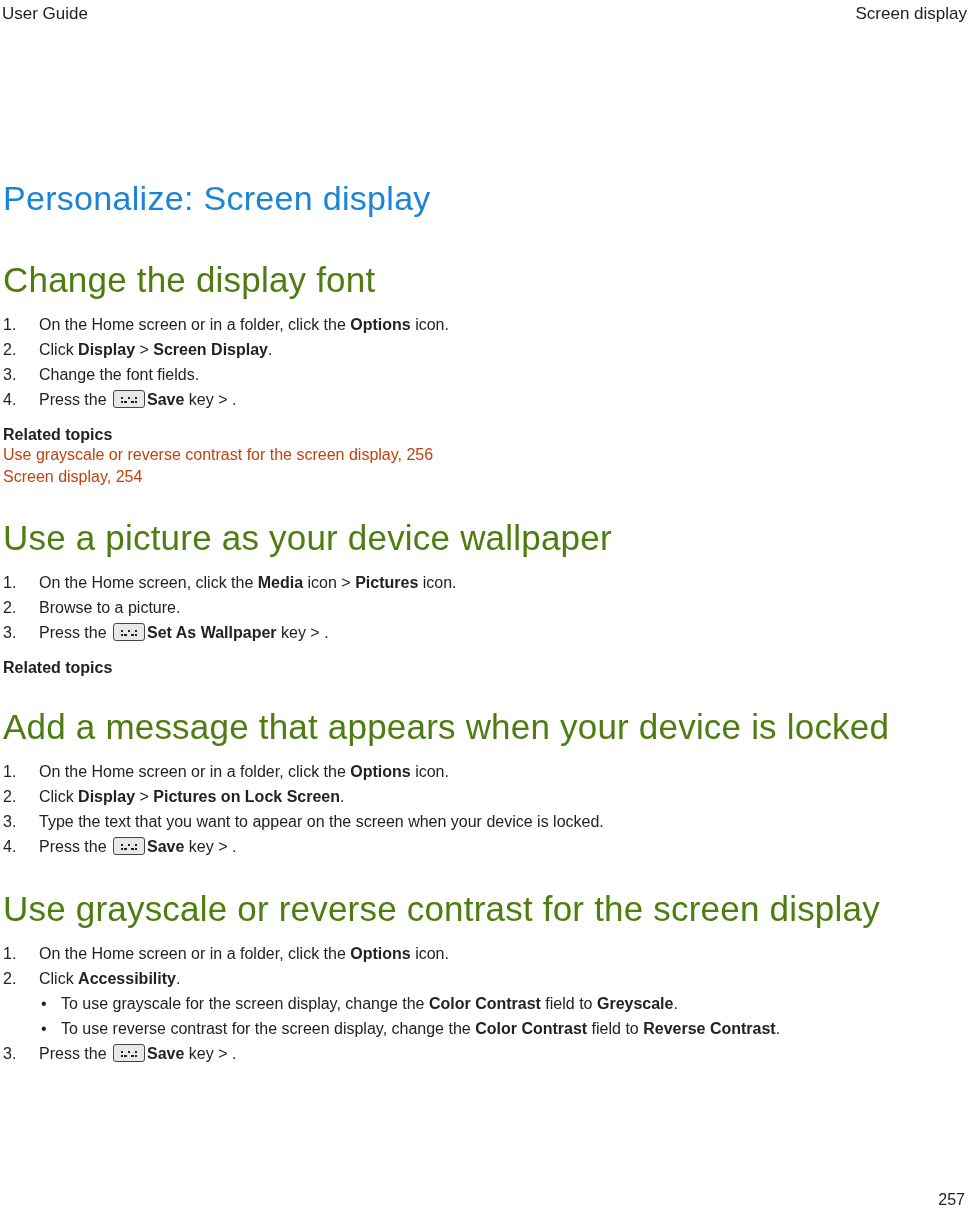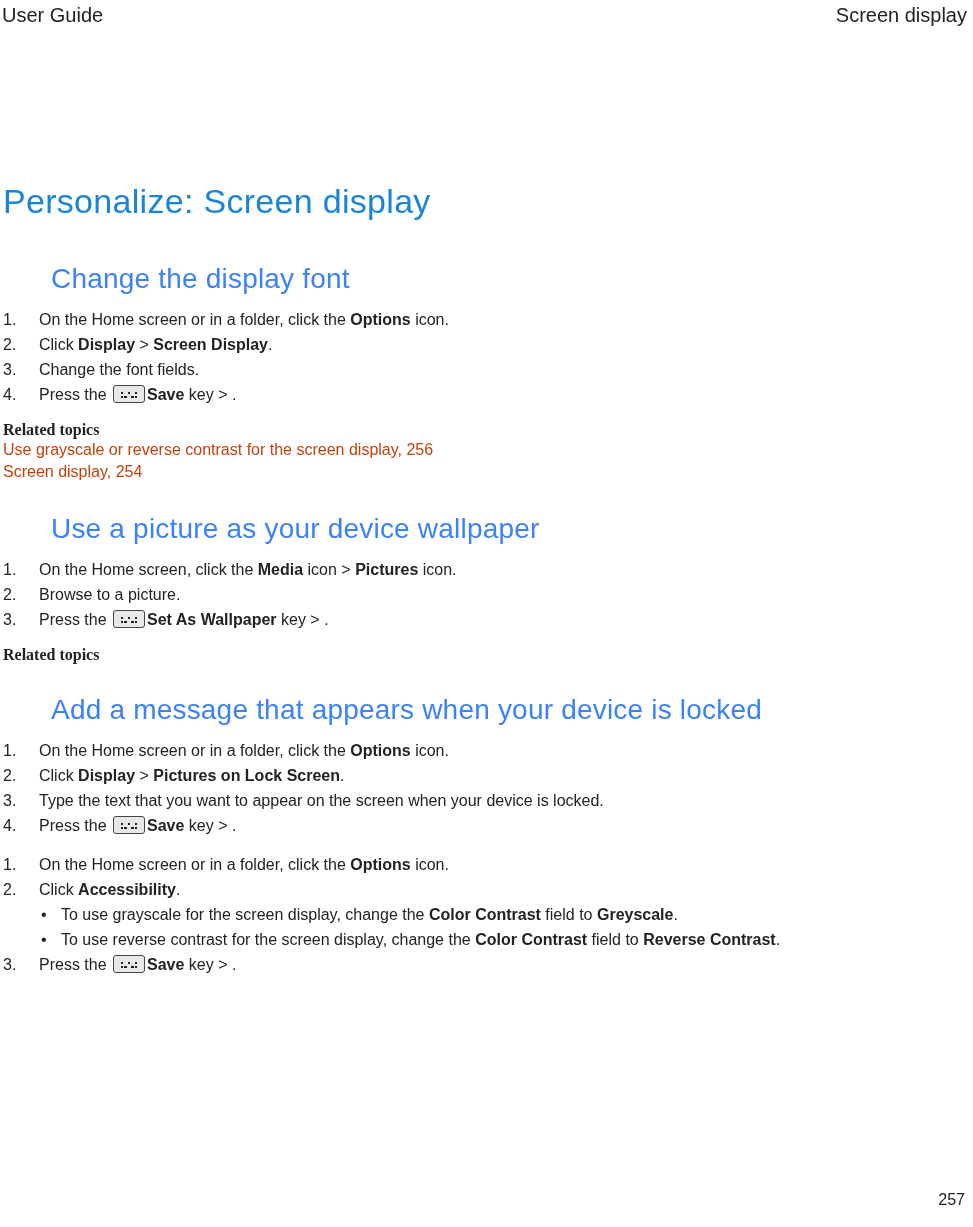--- a/index.html
+++ b/index.html
@@ -8,41 +8,40 @@
       height: 1227px;
       background: #fff;
       font-family: "Segoe UI", Tahoma, Arial, sans-serif;
       color: #222;
       position: relative;
       padding: 4px 0 0 0;
     }
     .header {
       display: flex;
       justify-content: space-between;
-      font-size: 20px;
+      font-size: 17px;
       padding: 0 6px 0 2px;
     }
     .content {
       padding: 155px 8px 0 3px;
     }
     .h1 {
       font-size: 34px;
       color: #1a84d6;
       font-weight: 400;
       letter-spacing: 0.3px;
       margin-bottom: 42px;
     }
     .h2 {
-      font-size: 28px;
-      color: #3b82f6;
+      font-size: 35px;
+      color: #4d7c0f;
       font-weight: 400;
       margin-bottom: 12px;
       margin-top: 30px;
       letter-spacing: 0.2px;
-      margin-left: 48px;
     }
     .h2:first-of-type { margin-top: 0; }
     ol {
       list-style: none;
       counter-reset: item;
       padding-left: 0;
       margin-bottom: 14px;
     }
     ol > li {
       counter-increment: item;
@@ -74,21 +73,20 @@
       top: 0;
     }
     .sublist {
       margin-left: 36px;
     }
     .bold { font-weight: 700; }
     .related-label {
       font-size: 16px;
       font-weight: 700;
       margin-top: 10px;
-      font-family: Liberation Serif, serif;
     }
     .link {
       color: #c2410c;
       font-size: 16px;
       line-height: 22px;
       display: block;
     }
     .bb-icon {
       display: inline-block;
       width: 32px;
@@ -148,20 +146,21 @@
         <li>Press the <span class="bb-icon"></span><span class="bold">Set As Wallpaper</span> key &gt; .</li>
       </ol>
       <div class="related-label">Related topics</div>
       <div class="h2">Add a message that appears when your device is locked</div>
       <ol>
         <li>On the Home screen or in a folder, click the <span class="bold">Options</span> icon.</li>
         <li>Click <span class="bold">Display</span> &gt; <span class="bold">Pictures on Lock Screen</span>.</li>
         <li>Type the text that you want to appear on the screen when your device is locked.</li>
         <li>Press the <span class="bb-icon"></span><span class="bold">Save</span> key &gt; .</li>
       </ol>
+      <div class="h2">Use grayscale or reverse contrast for the screen display</div>
       <ol>
         <li>On the Home screen or in a folder, click the <span class="bold">Options</span> icon.</li>
         <li>Click <span class="bold">Accessibility</span>.</li>
         <ul class="sublist">
           <li>To use grayscale for the screen display, change the <span class="bold">Color Contrast</span> field to <span class="bold">Greyscale</span>.</li>
           <li>To use reverse contrast for the screen display, change the <span class="bold">Color Contrast</span> field to <span class="bold">Reverse Contrast</span>.</li>
         </ul>
         <li>Press the <span class="bb-icon"></span><span class="bold">Save</span> key &gt; .</li>
       </ol>
     </div>

